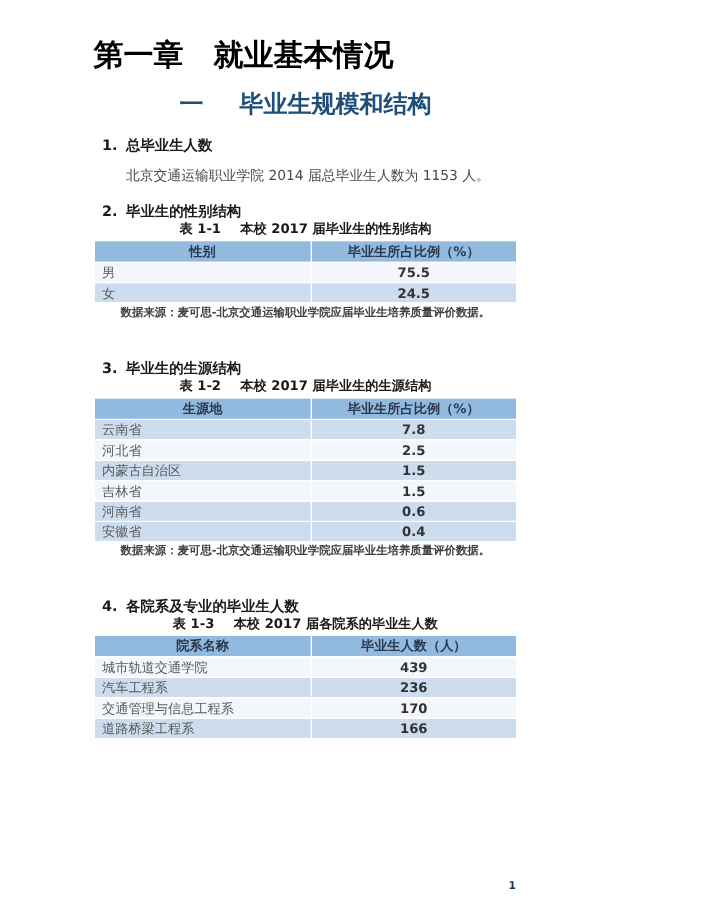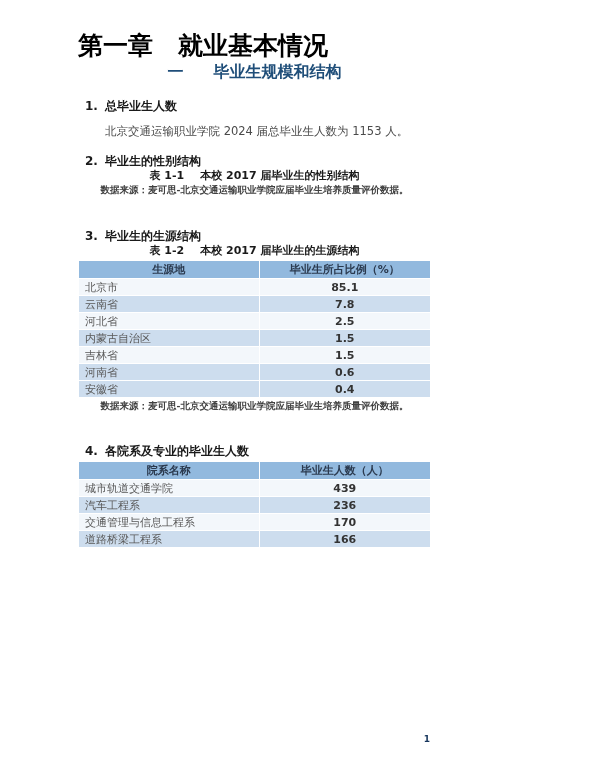--- a/index.html
+++ b/index.html
@@ -20,22 +20,23 @@
 
   .chapter-title {
     font-size: 25px;
     font-weight: bold;
     color: #000000;
     line-height: 1.25;
     white-space: pre-wrap;
   }
 
   .section-title {
-    text-align: center;
-    font-size: 16px;
+    margin-top: 15px;
+    text-align: center;
+    font-size: 20px;
     font-weight: bold;
     color: #1f4e79;
     line-height: 21px;
   }
   .section-title .marker { margin-right: 30px; }
 
   .num-heading {
     display: flex;
     font-size: 12px;
     font-weight: bold;
@@ -121,29 +122,51 @@
     <h1 class="chapter-title">第一章　就业基本情况</h1>
 
     <div class="section-title">
       <span class="marker">一</span><span>毕业生规模和结构</span>
     </div>
 
     <div class="num-heading mt-h1">
       <span class="num">1.</span>
       <span>总毕业生人数</span>
     </div>
-    <p class="body-para">北京交通运输职业学院 2024 届总毕业生人数为 1153 人。</p>
+    <p class="body-para">北京交通运输职业学院 2014 届总毕业生人数为 1153 人。</p>
 
     <div class="num-heading mt-h2">
       <span class="num">2.</span>
       <span>毕业生的性别结构</span>
     </div>
     <div class="table-caption">
       <span class="cap-label">表 1-1</span><span>本校 2017 届毕业生的性别结构</span>
     </div>
+    <table class="data-table">
+      <colgroup>
+          <col class="c1">
+          <col class="c2">
+        </colgroup>
+      <thead>
+        <tr>
+          <th>性别</th>
+          <th>毕业生所占比例（%）</th>
+        </tr>
+      </thead>
+      <tbody>
+        <tr class="r-light">
+          <td class="cell-label">男</td>
+          <td class="cell-value">75.5</td>
+        </tr>
+        <tr class="r-blue">
+          <td class="cell-label">女</td>
+          <td class="cell-value">24.5</td>
+        </tr>
+      </tbody>
+    </table>
     <div class="note">数据来源：麦可思-北京交通运输职业学院应届毕业生培养质量评价数据。</div>
 
     <div class="num-heading mt-h3">
       <span class="num">3.</span>
       <span>毕业生的生源结构</span>
     </div>
     <div class="table-caption">
       <span class="cap-label">表 1-2</span><span>本校 2017 届毕业生的生源结构</span>
     </div>
     <table class="data-table">
@@ -151,24 +174,20 @@
           <col class="c1">
           <col class="c2">
         </colgroup>
       <thead>
         <tr>
           <th>生源地</th>
           <th>毕业生所占比例（%）</th>
         </tr>
       </thead>
       <tbody>
-        <tr class="r-light">
-          <td class="cell-label">北京市</td>
-          <td class="cell-value">85.1</td>
-        </tr>
         <tr class="r-blue">
           <td class="cell-label">云南省</td>
           <td class="cell-value">7.8</td>
         </tr>
         <tr class="r-light">
           <td class="cell-label">河北省</td>
           <td class="cell-value">2.5</td>
         </tr>
         <tr class="r-blue">
           <td class="cell-label">内蒙古自治区</td>
@@ -186,20 +205,23 @@
           <td class="cell-label">安徽省</td>
           <td class="cell-value">0.4</td>
         </tr>
       </tbody>
     </table>
     <div class="note">数据来源：麦可思-北京交通运输职业学院应届毕业生培养质量评价数据。</div>
 
     <div class="num-heading mt-h4">
       <span class="num">4.</span>
       <span>各院系及专业的毕业生人数</span>
+    </div>
+    <div class="table-caption">
+      <span class="cap-label">表 1-3</span><span>本校 2017 届各院系的毕业生人数</span>
     </div>
     <table class="data-table">
       <colgroup>
           <col class="c1">
           <col class="c2">
         </colgroup>
       <thead>
         <tr>
           <th>院系名称</th>
           <th>毕业生人数（人）</th>

